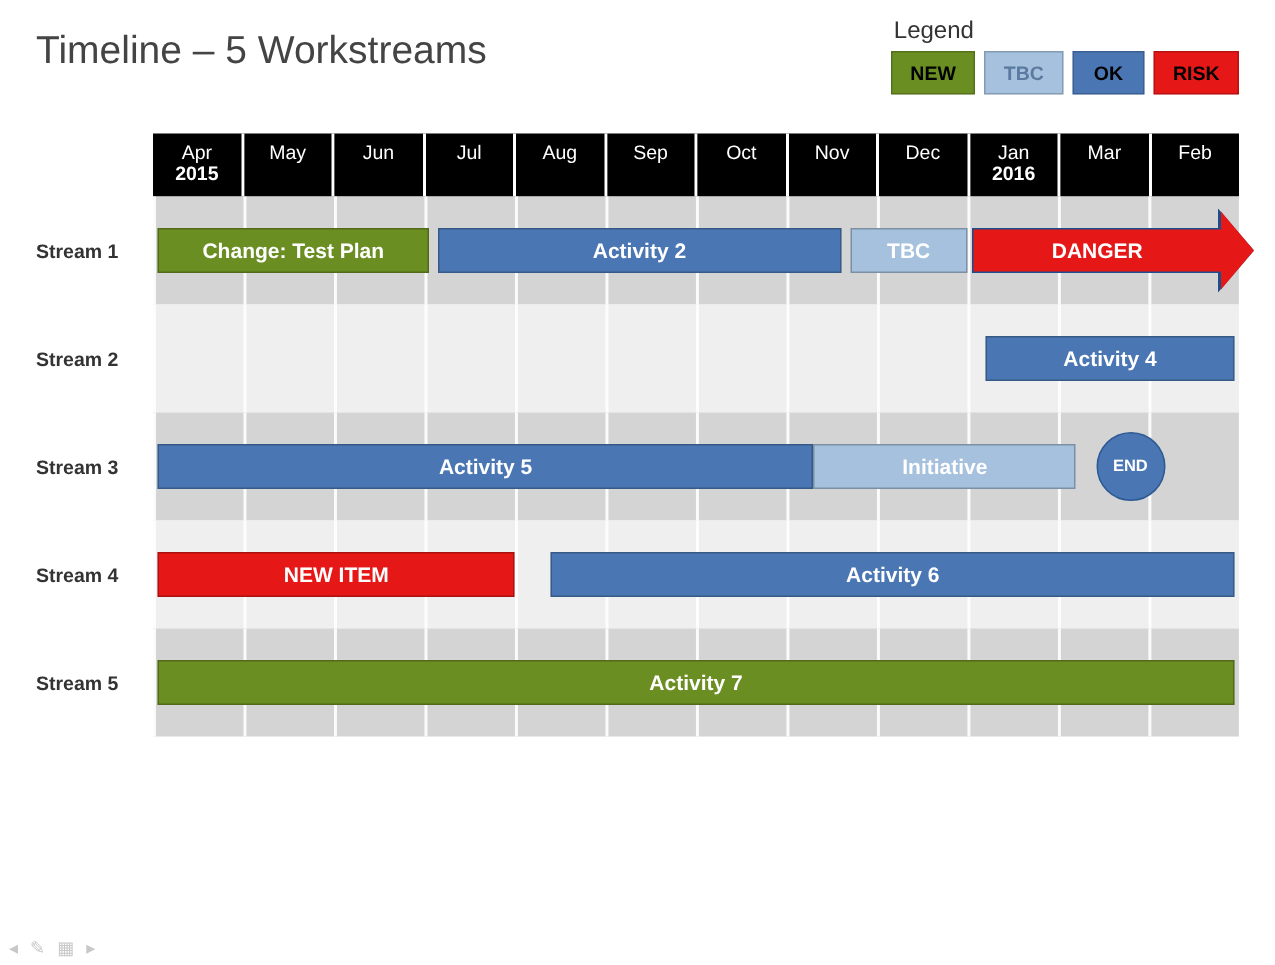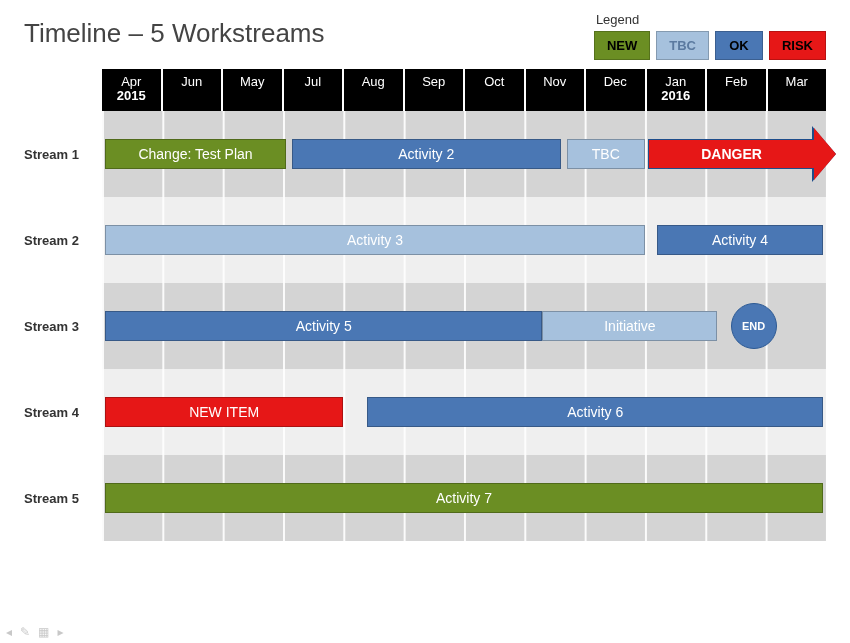--- a/index.html
+++ b/index.html
@@ -20,21 +20,21 @@
   .title {
     font-size: 26px;
     color: #444;
     font-weight: 400;
     flex: 1;
   }
   .legend {
     margin-top: -6px;
   }
   .legend-label {
-    font-size: 13px;
+    font-size: 16px;
     color: #333;
     margin: 0 0 4px 2px;
   }
   .legend-items {
     display: flex;
     gap: 6px;
   }
   .legend-box {
     color: #000000;
     font-size: 13px;
@@ -43,21 +43,21 @@
     padding: 6px 12px;
     min-width: 48px;
     border: 1px solid rgba(0,0,0,0.2);
   }
   .clr-new   { background: #6b8e23; }
   .clr-tbc   { background: #a6c1dd; color:#5b7aa0; }
   .clr-ok    { background: #4a77b4; }
   .clr-risk  { background: #e61717; }
 
   .chart {
-    margin: 9px 24px 0 24px;
+    margin: 26px 24px 0 24px;
     position: relative;
   }
   
   .months {
     display: flex;
     margin-left: 78px;
   }
   .month {
     flex: 1;
     background: #000;
@@ -68,21 +68,21 @@
     border-right: 2px solid #fff;
     line-height: 1.1;
     height: 42px;
   }
   .month:last-child { border-right: none; }
   .month .yr { font-weight: bold; display:block; }
 
   .stream-row {
     display: flex;
     align-items: center;
-    height: 86px;
+    height: 72px;
   }
   .stream-row:nth-child(odd)  .lane { background: #d4d4d4; }
   .stream-row:nth-child(even) .lane { background: #efefef; }
   .stream-label {
     width: 78px;
     font-size: 13px;
     font-weight: bold;
     color: #333;
     flex-shrink: 0;
   }
@@ -100,21 +100,21 @@
     background-size: calc(100% / 12) 100%;
     pointer-events: none;
   }
   .bar {
     position: absolute;
     top: 50%;
     transform: translateY(-50%);
     height: 30px;
     color: #fff;
     font-size: 14px;
-    font-weight: normal;
+    font-weight: bold;
     display: flex;
     align-items: center;
     justify-content: center;
     white-space: nowrap;
     border: 1px solid rgba(0,0,0,0.25);
     text-align: center;
   }
   .bar.clr-tbc { color: #fff; }
   .bar-arrow {
     position: absolute;
@@ -192,50 +192,49 @@
         <div class="legend-box clr-tbc">TBC</div>
         <div class="legend-box clr-ok">OK</div>
         <div class="legend-box clr-risk">RISK</div>
       </div>
   </div>
 </div>
 
 <div class="chart">
   <div class="months" id="months-row">
       <div class="month"><span>Apr</span><span class="yr">2015</span></div>
+      <div class="month"><span>May</span></div>
       <div class="month"><span>Jun</span></div>
-      <div class="month"><span>May</span></div>
       <div class="month"><span>Jul</span></div>
       <div class="month"><span>Aug</span></div>
       <div class="month"><span>Sep</span></div>
       <div class="month"><span>Oct</span></div>
       <div class="month"><span>Nov</span></div>
       <div class="month"><span>Dec</span></div>
       <div class="month"><span>Jan</span><span class="yr">2016</span></div>
+      <div class="month"><span>Mar</span></div>
       <div class="month"><span>Feb</span></div>
-      <div class="month"><span>Mar</span></div>
     </div>
   <div id="streams">
       <div class="stream-row">
         <div class="stream-label">Stream 1</div>
         <div class="lane">
           <div class="bar clr-new" style="left: 0.416667%; width: 25%;">Change: Test Plan</div>
           <div class="bar clr-ok" style="left: 26.25%; width: 37.0833%;">Activity 2</div>
           <div class="bar clr-tbc" style="left: 64.1667%; width: 10.8333%;">TBC</div>
           <div class="bar-arrow" style="left: 75.4167%; width: 25.4167%;">
             <div class="body clr-risk">DANGER</div>
             <div class="head-border"></div>
             <div class="head"></div>
           </div>
         </div>
       </div>
       <div class="stream-row">
         <div class="stream-label">Stream 2</div>
         <div class="lane">
-          <div class="bar clr-tbc" style="left: 0.416667%; width: 74.5833%;">Activity 3</div>
           <div class="bar clr-ok" style="left: 76.6667%; width: 22.9167%;">Activity 4</div>
         </div>
       </div>
       <div class="stream-row">
         <div class="stream-label">Stream 3</div>
         <div class="lane">
           <div class="bar clr-ok" style="left: 0.416667%; width: 60.4167%;">Activity 5</div>
           <div class="bar clr-tbc" style="left: 60.8333%; width: 24.1667%;">Initiative</div>
           <div class="end-circle" style="left: 90%;">END</div>
         </div>

